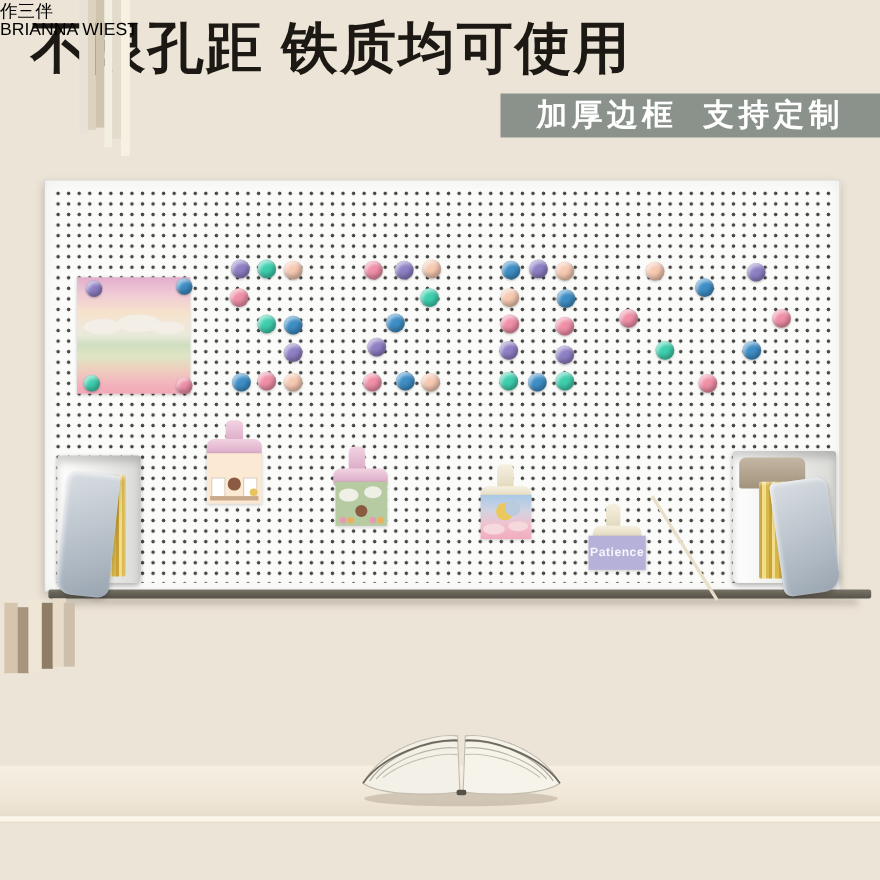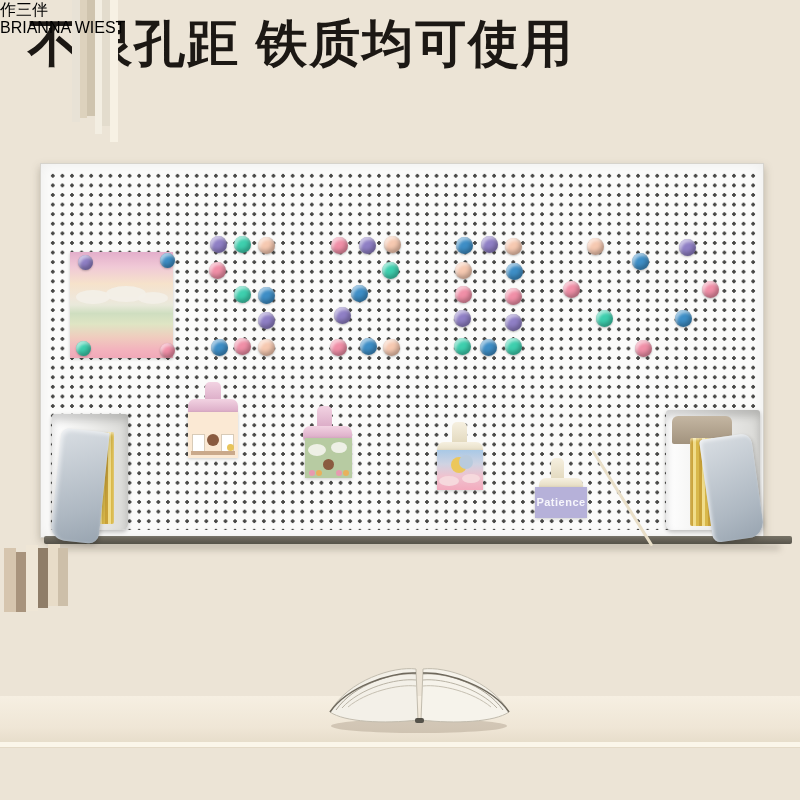--- a/index.html
+++ b/index.html
@@ -167,20 +167,21 @@
   #amber-bottle{left:616px;top:670px;width:11px;height:26px;background:#c9a43c;border-radius:3px;}
 
   .shadow-e{position:absolute;background:rgba(120,100,80,.28);border-radius:50%;filter:blur(3px);}
 </style>
 </head>
 <body>
 
 <div id="canvas">
 
   <div class="abs" id="title">不限孔距 铁质均可使用</div>
+  <div class="abs" id="badge">加厚边框  支持定制</div>
 
   <div class="abs" id="board">
     <div class="abs" id="board-holes"></div>
   </div>
   <div class="abs" id="board-rail"></div>
   <div class="abs" id="board-rail-shadow"></div>
 
   <div class="abs" id="photo-card">
     <div class="cloud" style="left:6px;top:38px;width:34px;height:14px;"></div>
     <div class="cloud" style="left:36px;top:34px;width:40px;height:16px;"></div>

